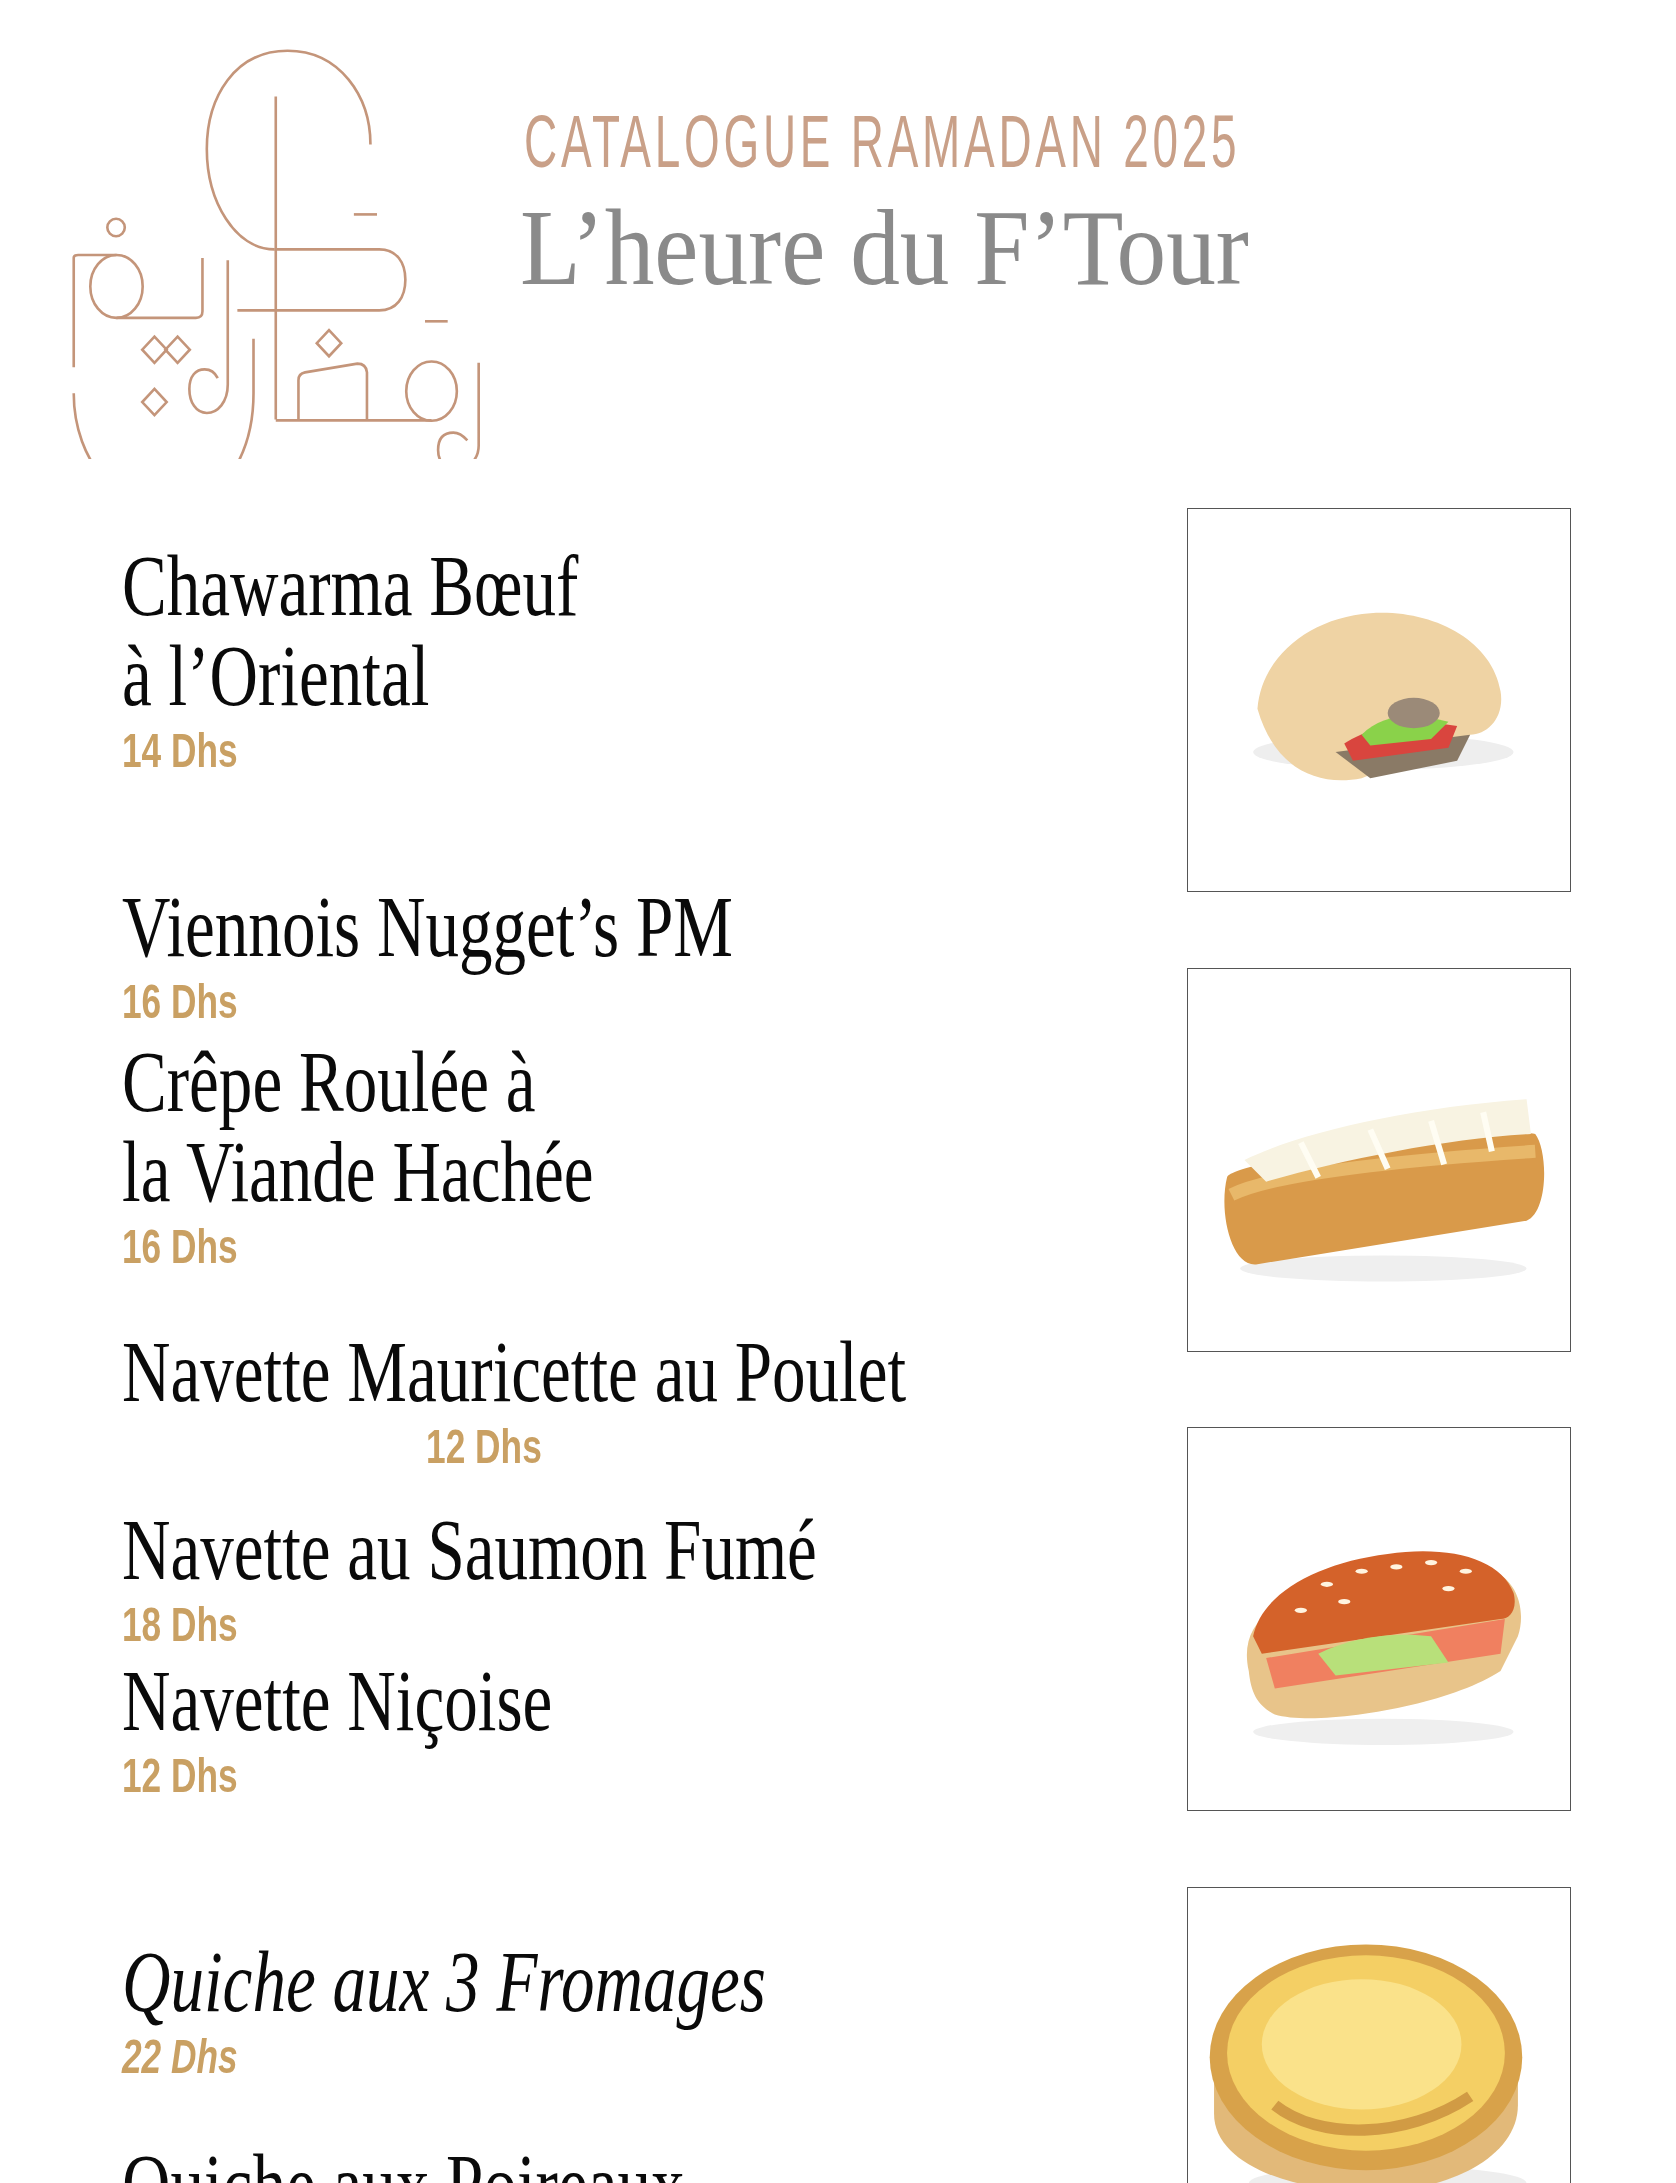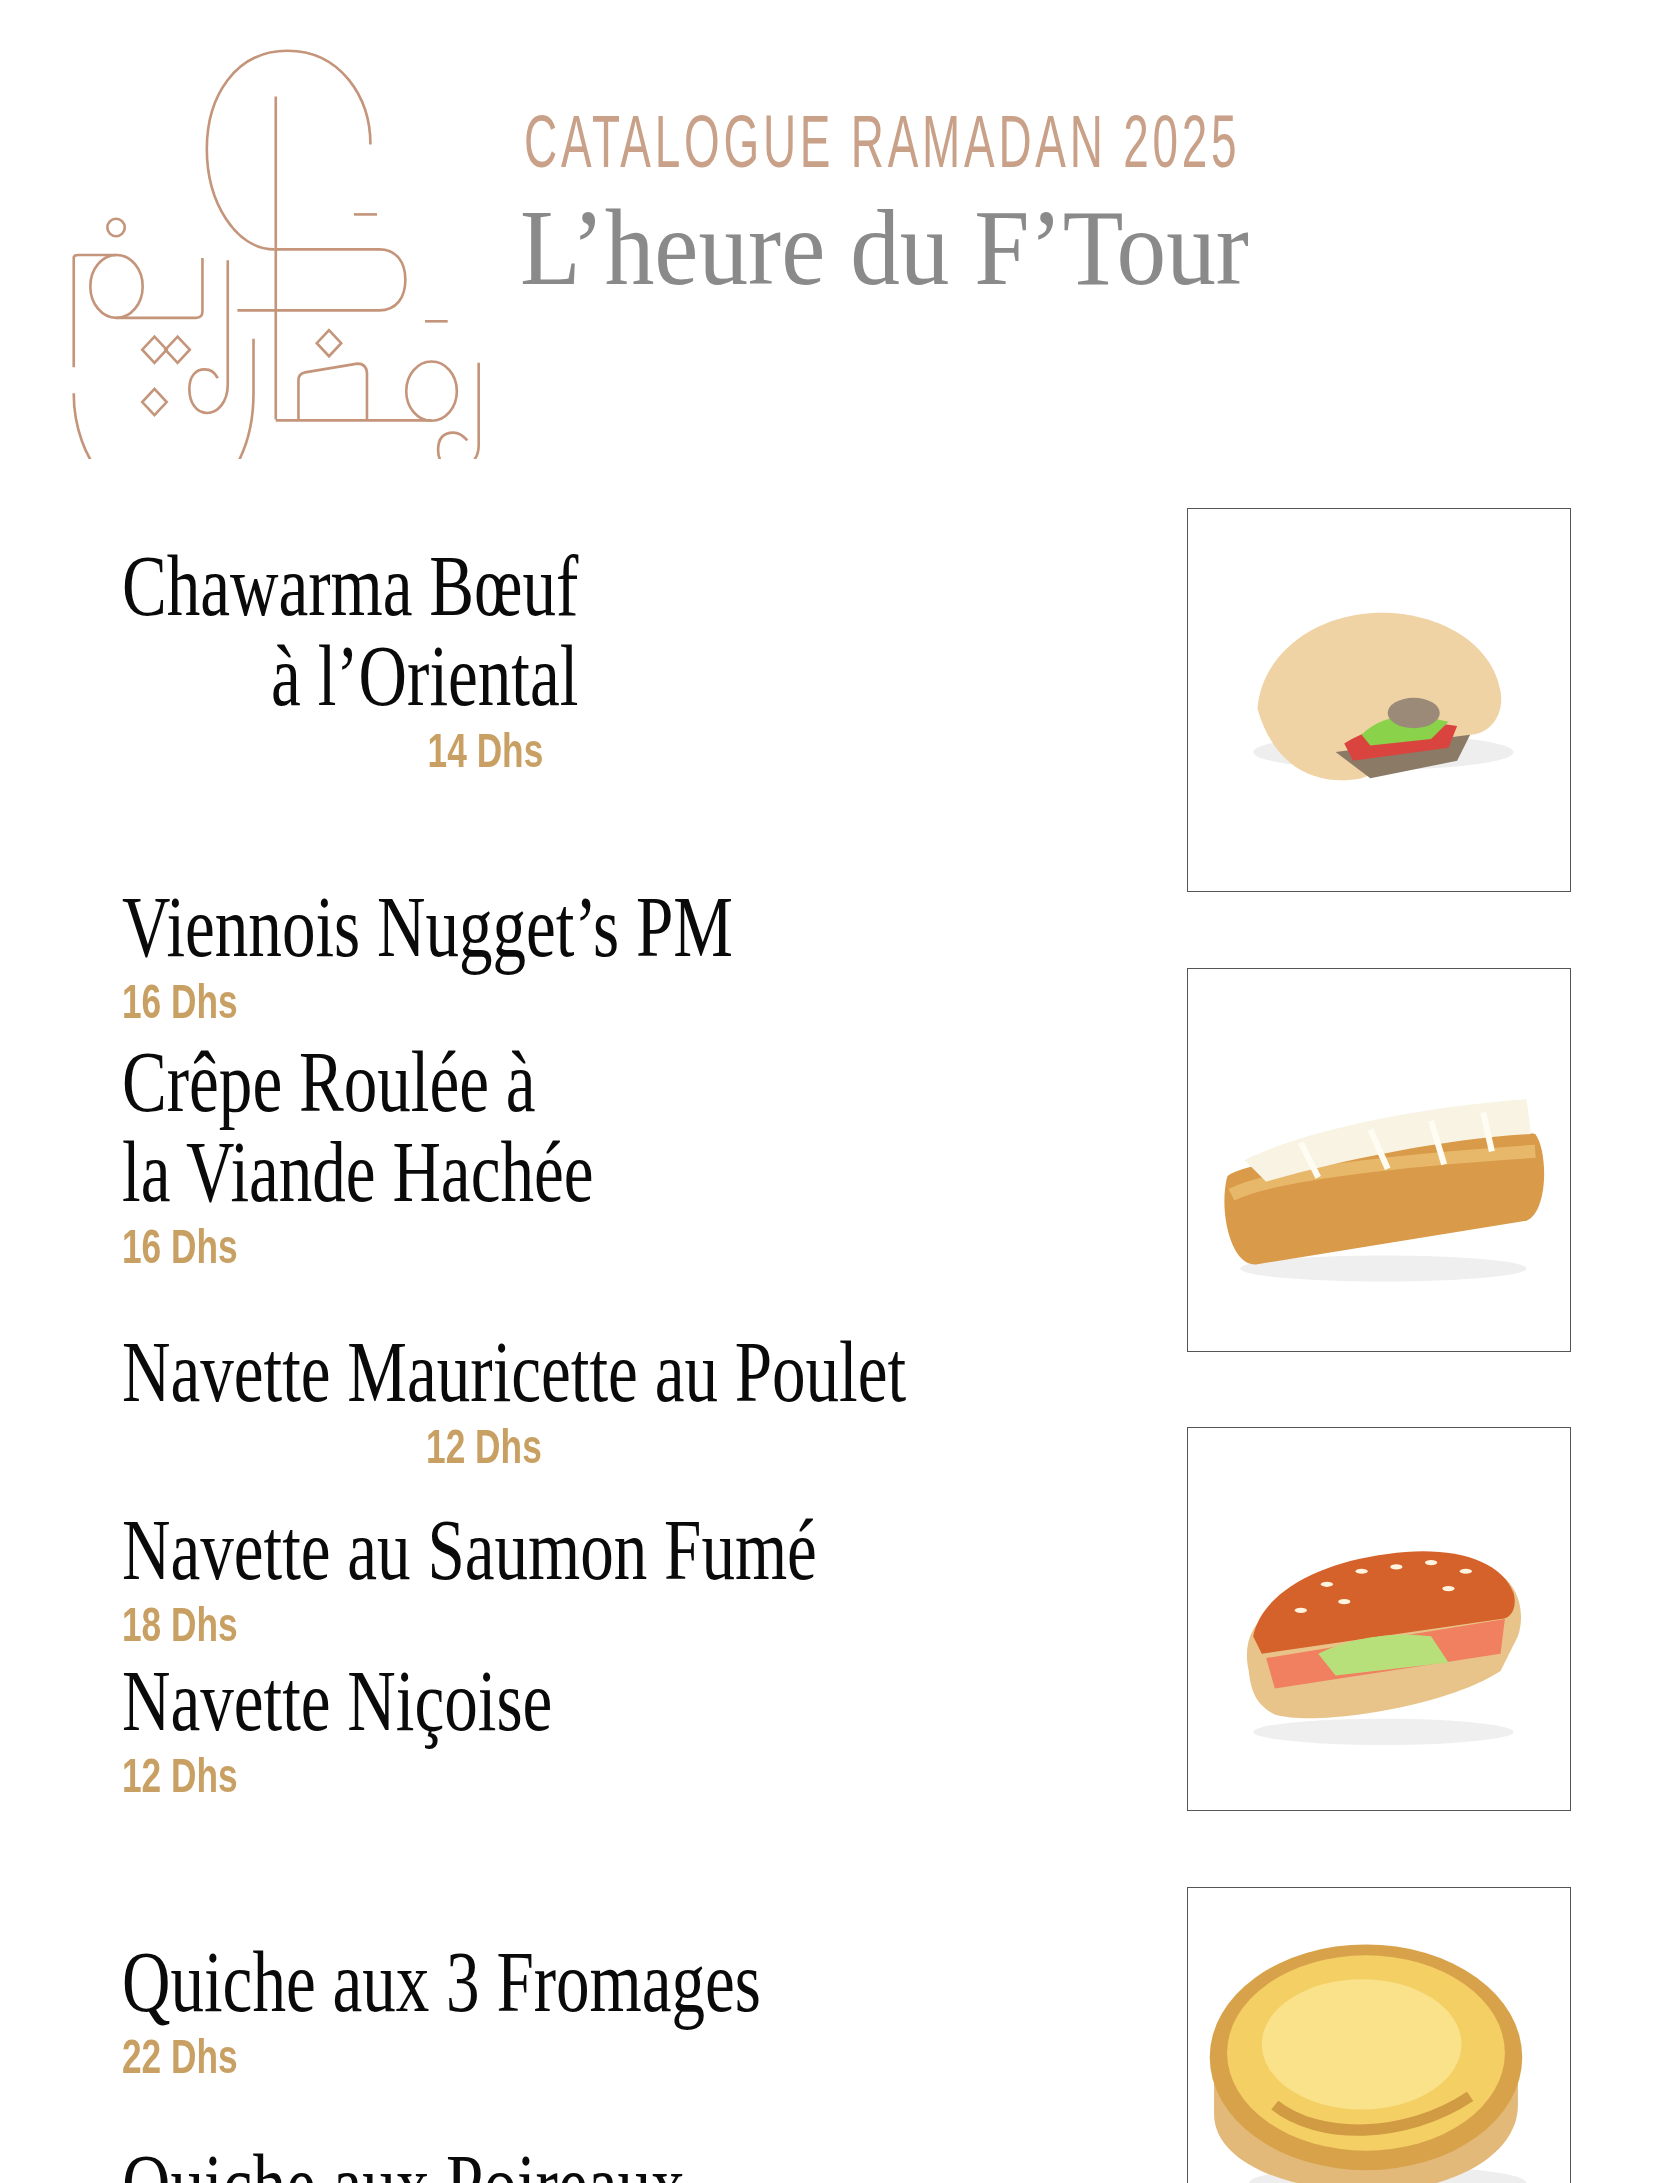--- a/index.html
+++ b/index.html
@@ -44,21 +44,21 @@
     <line x1="483" y1="862" x2="840" y2="862"></line>
 
     <ellipse cx="840" cy="795" rx="58" ry="68"></ellipse>
     <path d="M948 730 L948 920 C948 950 925 975 897 975 C870 975 855 955 855 930 C855 900 870 890 890 890 C905 890 915 900 922 908"></path>
   </svg>
 </div>
 
 <div class="kicker">CATALOGUE  RAMADAN  2025</div>
 <div class="title">L’heure du F’Tour</div>
 
-<div class="item" style="top:541px;text-align:right;">
+<div class="item" style="top:541px;">
   <div class="name"><span>Chawarma Bœuf</span><br><span>à l’Oriental</span></div>
   <div class="price">14 Dhs</div>
 </div>
 
 <div class="item" style="top:834px;margin-top:48px;">
   <div class="name">Viennois Nugget’s PM</div>
   <div class="price">16 Dhs</div>
 </div>
 
 <div class="item" style="top:1037px;">
@@ -74,21 +74,21 @@
 <div class="item" style="top:1505px;">
   <div class="name">Navette au Saumon Fumé</div>
   <div class="price">18 Dhs</div>
 </div>
 
 <div class="item" style="top:1656px;">
   <div class="name">Navette Niçoise</div>
   <div class="price">12 Dhs</div>
 </div>
 
-<div class="item" style="top:1937px;">
+<div class="item" style="top:1937px;font-style:italic;">
   <div class="name">Quiche aux 3 Fromages</div>
   <div class="price">22 Dhs</div>
 </div>
 
 <div class="item" style="top:2140px;">
   <div class="name">Quiche aux Poireaux</div>
 
 </div>
 
 <div class="frame" style="top:508px;">

